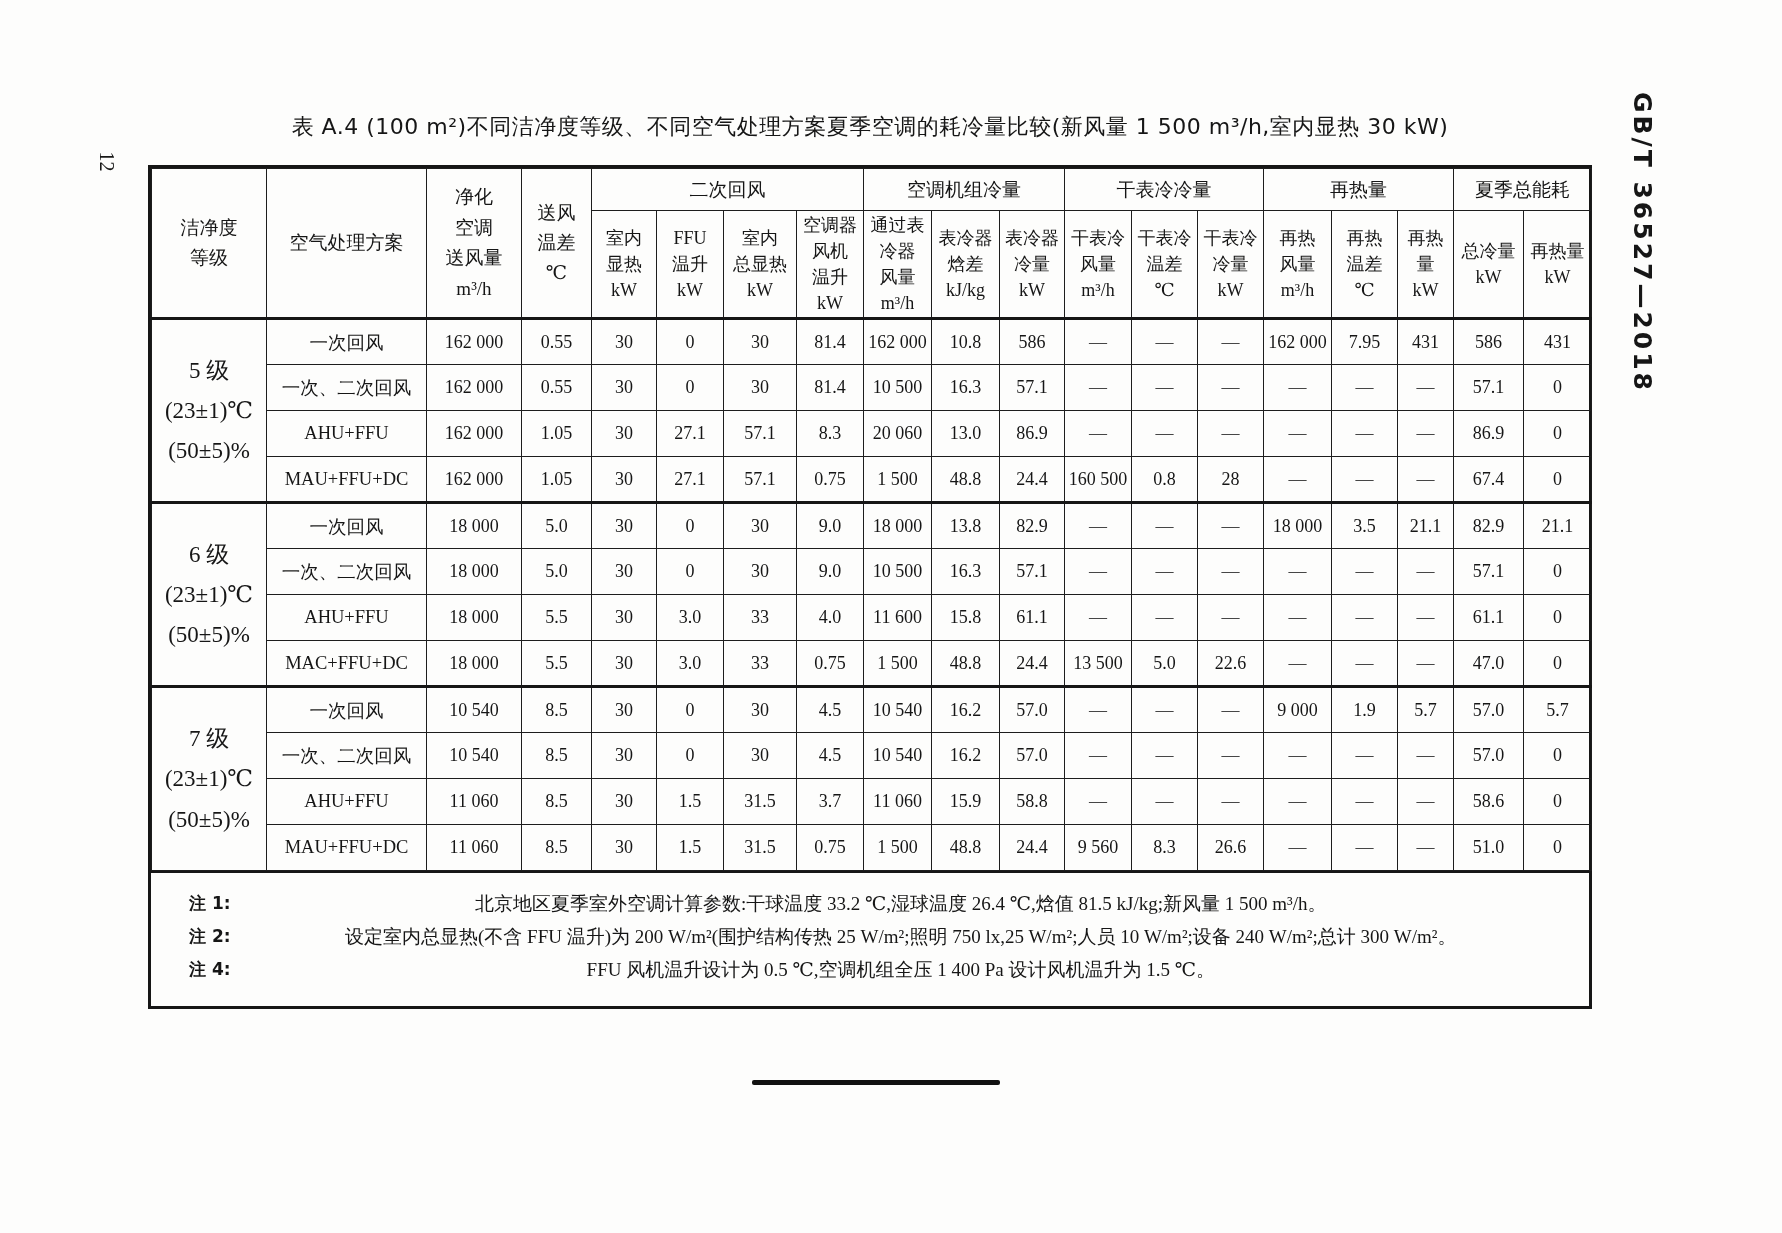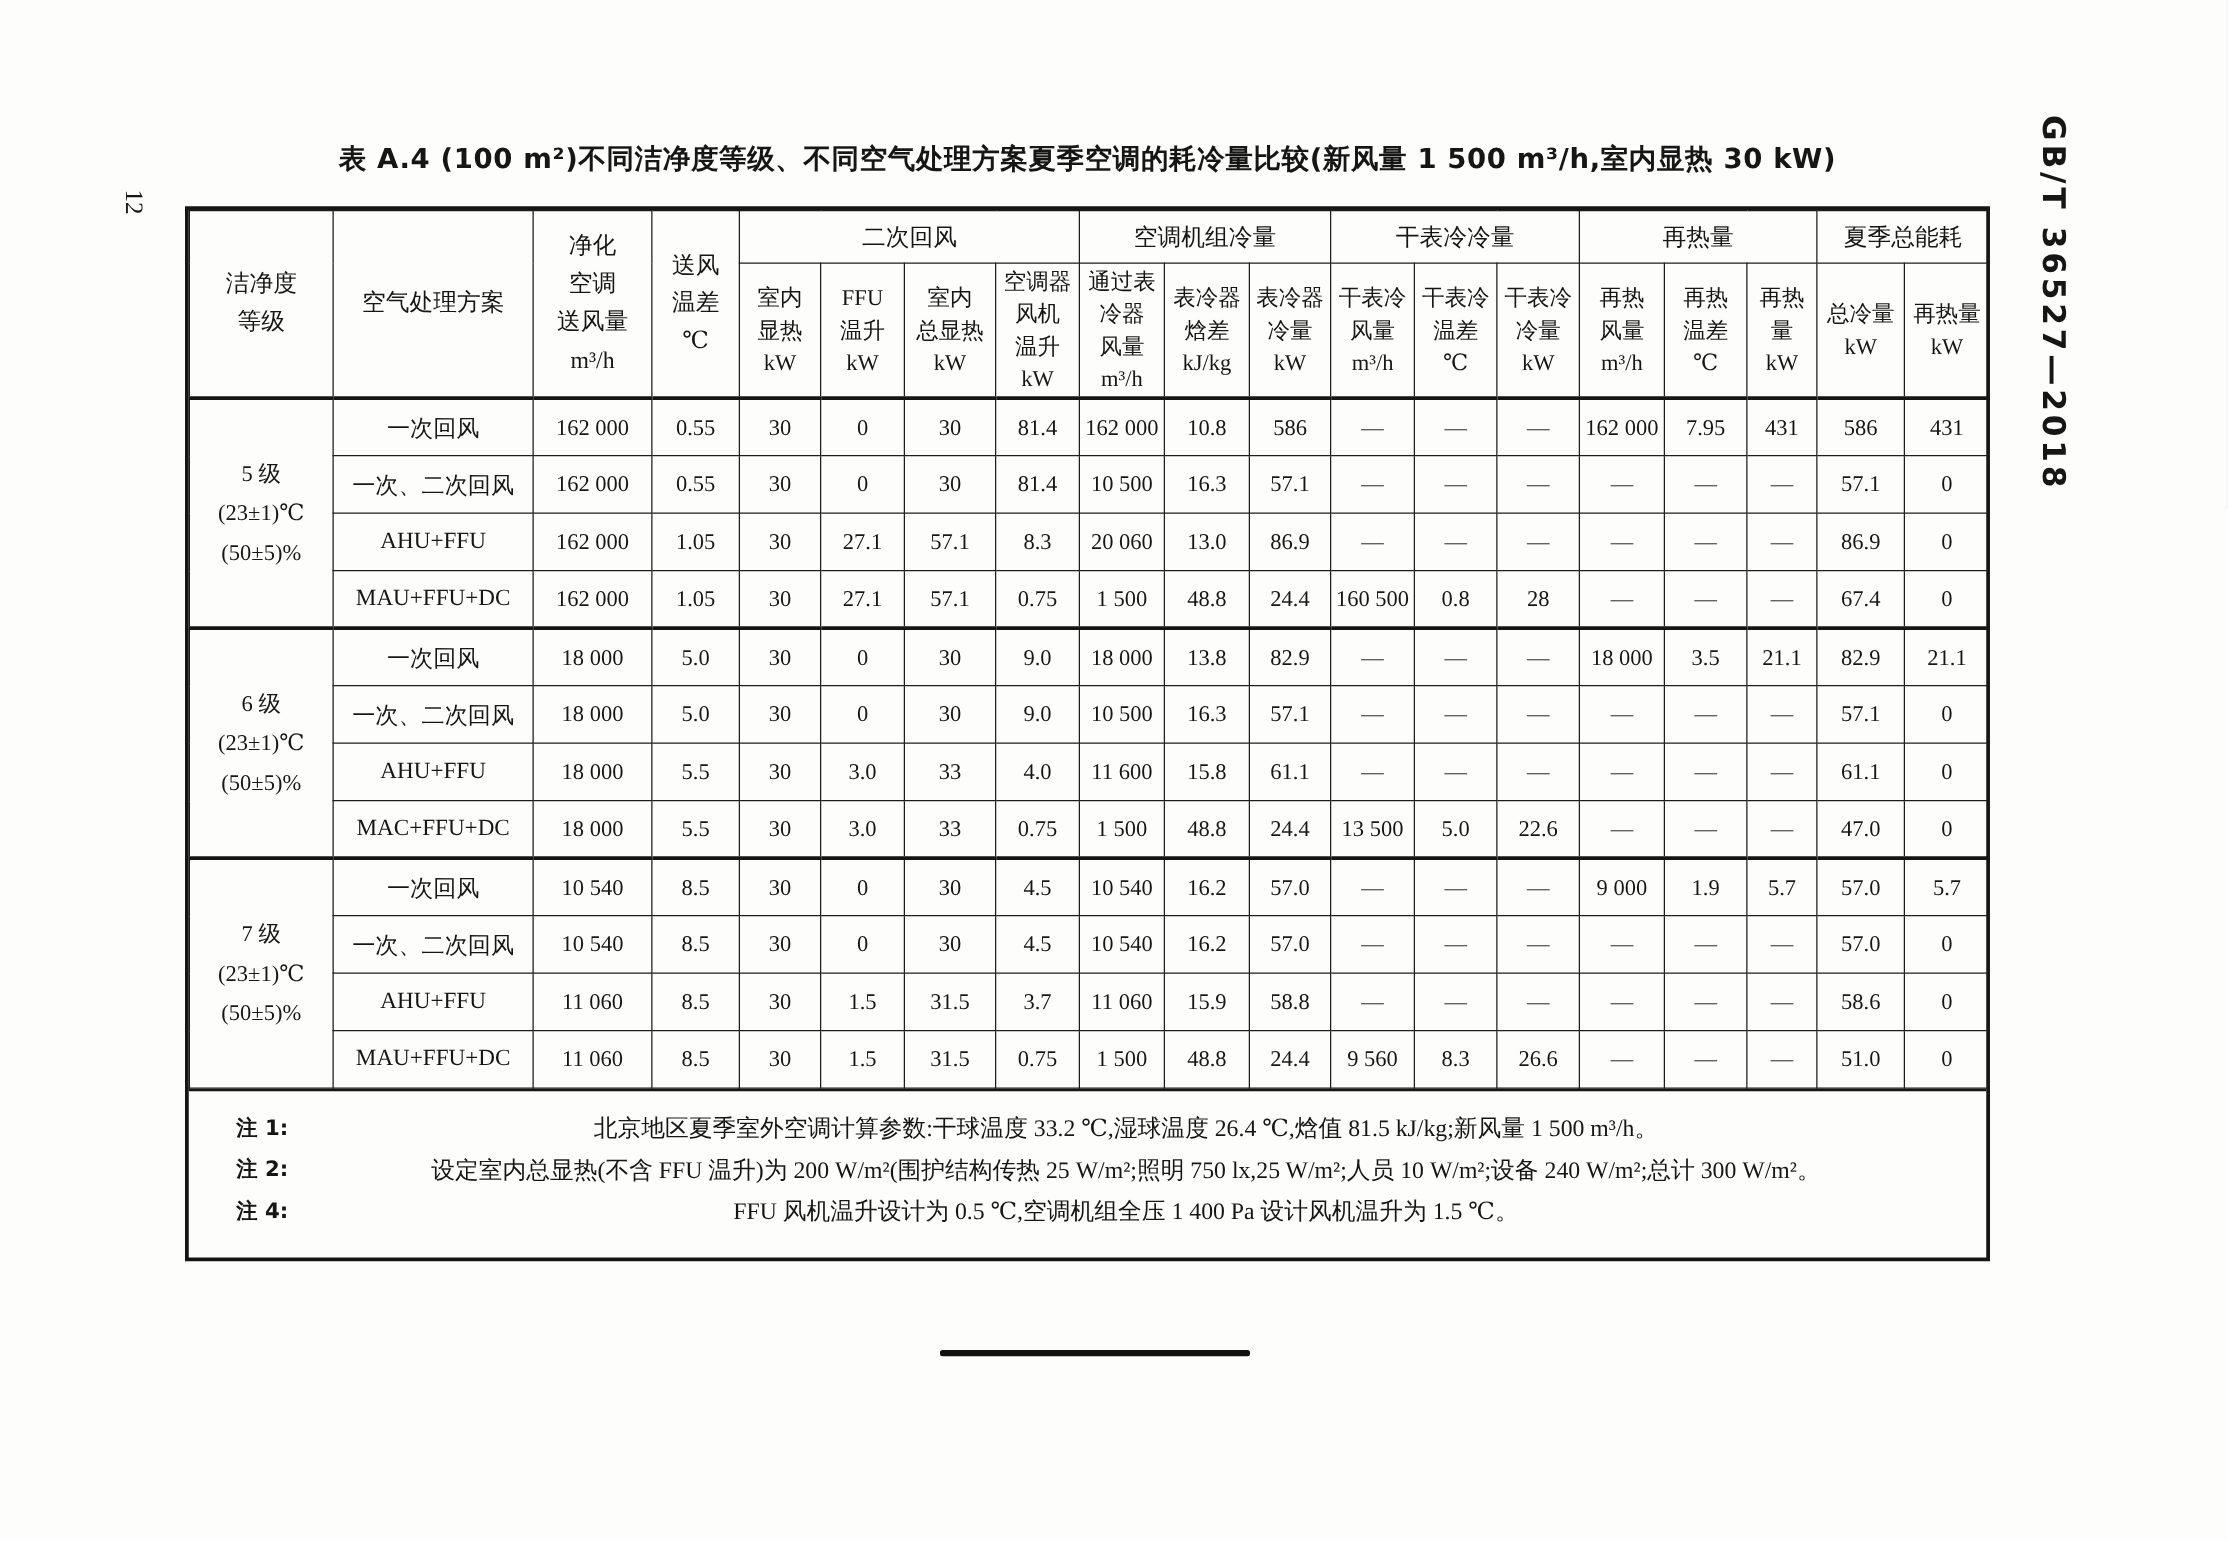--- a/index.html
+++ b/index.html
@@ -10,21 +10,21 @@
     background: #fdfdfc;
     font-family: "Liberation Serif", "DejaVu Serif", serif;
     color: #161616;
     overflow: hidden;
   }
   .doc-title {
     position: absolute;
     left: 150px; top: 112px; width: 1440px;
     text-align: center;
     font-family: "DejaVu Sans", "Liberation Sans", sans-serif;
-    font-weight: bold;
+    font-weight: normal;
     font-size: 22px;
     letter-spacing: 0.5px;
     white-space: nowrap;
   }
   .page-number {
     position: absolute;
     left: 96px; top: 150px;
     font-size: 20px;
     transform: rotate(90deg);
     transform-origin: center;
@@ -54,21 +54,21 @@
     text-align: center;
     vertical-align: middle;
     font-weight: normal;
     padding: 1px 2px;
     overflow: hidden;
   }
   thead tr.group-row th { height: 42px; font-size: 19px; }
   thead tr.sub-row th { height: 108px; font-size: 18px; line-height: 1.45; }
   th.corner { font-size: 19px; line-height: 1.6; }
   tbody td { height: 46px; font-size: 18px; }
-  td.level-cell { font-size: 18px; line-height: 1.75; }
+  td.level-cell { font-size: 23px; line-height: 1.75; }
   td.scheme-cell { font-size: 18.5px; padding: 1px 0; }
   tbody tr.group-start td { border-top: 3px solid #161616; }
   thead tr.sub-row th { border-bottom: 2.6px solid #161616; }
   td.dash-cell { color: #3d3d3d; }
   .notes {
     border-top: 2.6px solid #161616;
     padding: 14px 26px 20px 38px;
   }
   .note {
     display: flex;

